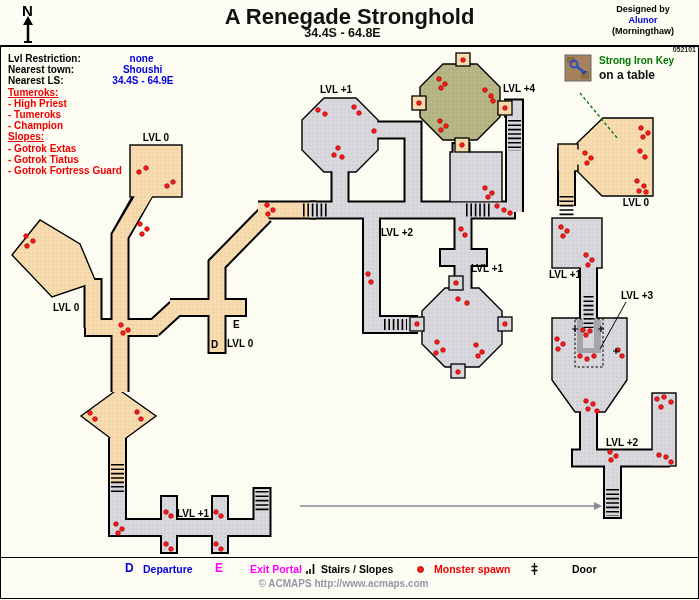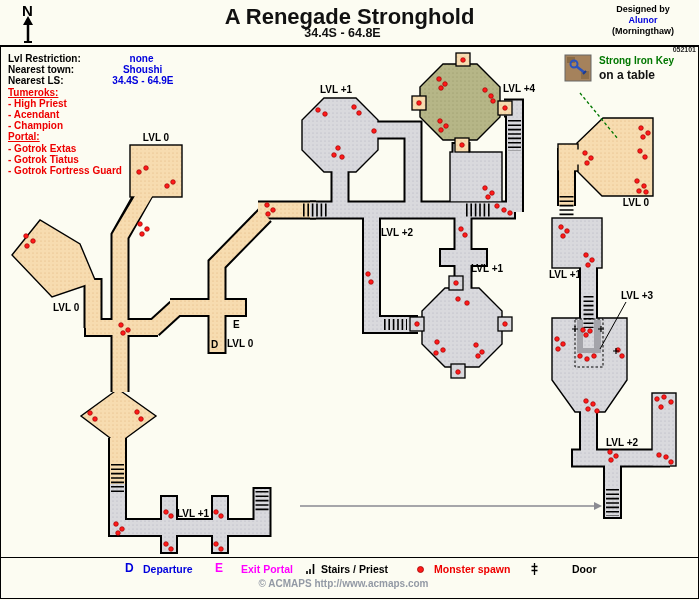--- a/index.html
+++ b/index.html
@@ -53,23 +53,23 @@
   <div>(Morningthaw)</div>
 </div>
 <div class="abs datecode">052101</div>
 
 <div class="abs info">
   <div><span>Lvl Restriction:</span> <span class="blue">none</span></div>
   <div><span>Nearest town:</span> <span class="blue">Shoushi</span></div>
   <div><span>Nearest LS:</span> <span class="blue">34.4S - 64.9E</span></div>
   <div class="hdr">Tumeroks:</div>
   <div class="red">- High Priest</div>
-  <div class="red">- Acendant</div>
+  <div class="red">- Tumeroks</div>
   <div class="red">- Champion</div>
-  <div class="hdr">Portal:</div>
+  <div class="hdr">Slopes:</div>
   <div class="red">- Gotrok Extas</div>
   <div class="red">- Gotrok Tiatus</div>
   <div class="red">- Gotrok Fortress Guard</div>
 </div>
 
 <div class="abs key-name">Strong Iron Key</div>
 <div class="abs key-loc">on a table</div>
 
 <svg class="abs" style="left:0;top:0;" width="699" height="600" viewBox="0 0 699 600">
   <defs>
@@ -345,25 +345,25 @@
       <text x="549" y="278" class="mlabel" text-anchor="start">LVL +1</text>
       <text x="621" y="299" class="mlabel" text-anchor="start">LVL +3</text>
       <text x="606" y="446" class="mlabel" text-anchor="start">LVL +2</text>
       <text x="177" y="517" class="mlabel" text-anchor="start">LVL +1</text>
     </g>
 </svg>
 
 <span class="abs lg-sym blue" style="left:125px;">D</span>
 <span class="abs lg blue" style="left:143px;">Departure</span>
 <span class="abs lg-sym magenta" style="left:215px;">E</span>
-<span class="abs lg magenta" style="left:241px;">Exit Portal</span>
+<span class="abs lg magenta" style="left:250px;">Exit Portal</span>
 <svg class="abs" style="left:305px;top:563px;" width="12" height="12">
   <path d="M2,8 V11 M5,6 V11 M8.5,1 V11" stroke="#000" stroke-width="1.6" fill="none"></path>
 </svg>
-<span class="abs lg" style="left:321px;">Stairs / Priest</span>
+<span class="abs lg" style="left:321px;">Stairs / Slopes</span>
 <svg class="abs" style="left:416px;top:565px;" width="9" height="9">
   <circle cx="4.5" cy="4.5" r="3" fill="#ff1a1a" stroke="#a00000" stroke-width="0.8"></circle>
 </svg>
 <span class="abs lg red" style="left:434px;">Monster spawn</span>
 <svg class="abs" style="left:530px;top:562px;" width="9" height="14">
   <path d="M4.5,1 V13 M1.5,4.5 H7.5 M1.5,8.5 H7.5" stroke="#000" stroke-width="1.3" fill="none"></path>
 </svg>
 <span class="abs lg" style="left:541px;padding-left:31px;">Door</span>
 <div class="abs copyright">© ACMAPS   http://www.acmaps.com</div>
 

